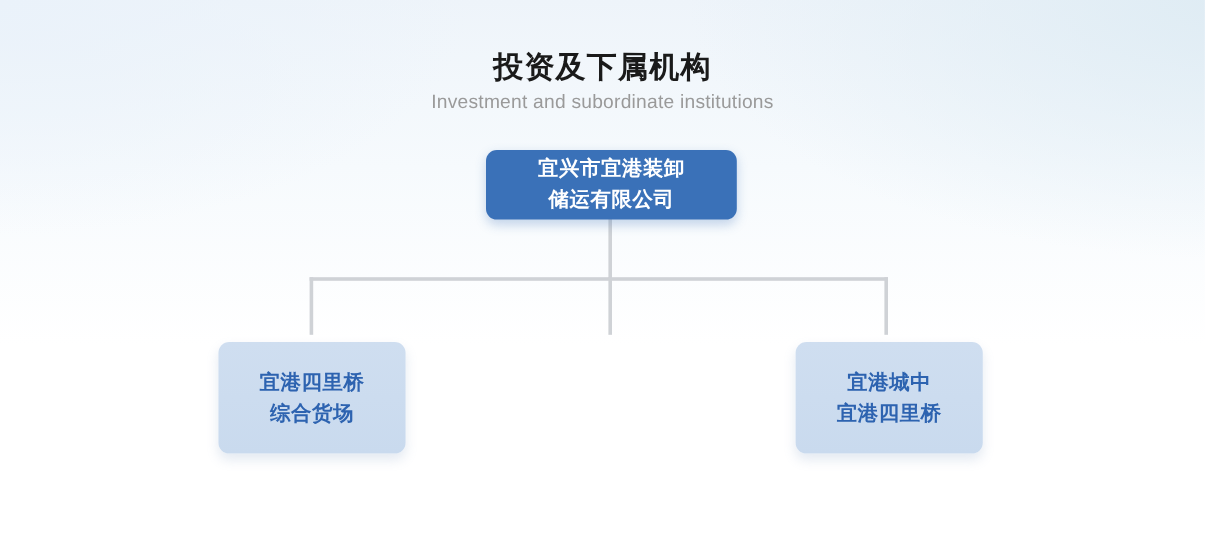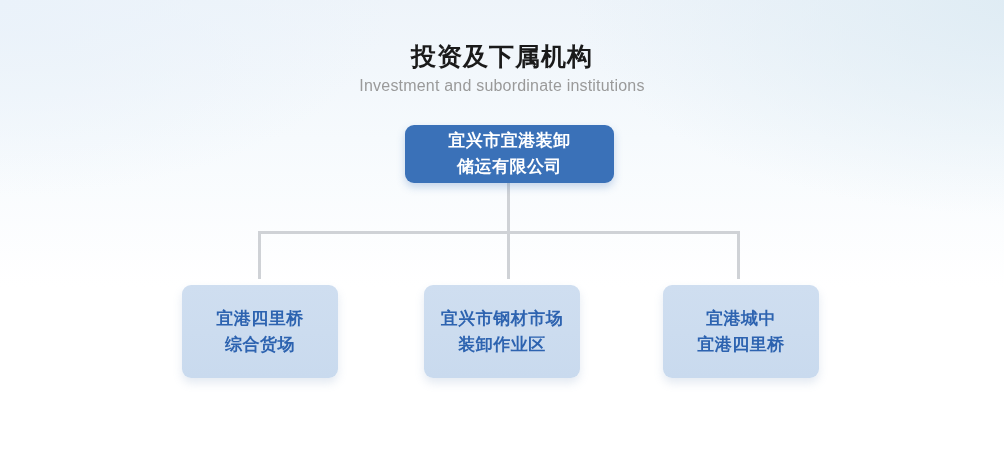--- a/index.html
+++ b/index.html
@@ -133,23 +133,19 @@
   <div class="node node-root">
     <span class="node-text">宜兴市宜港装卸
 储运有限公司</span>
   </div>
 
   <div class="node node-child node-child-1">
     <span class="node-text">宜港四里桥
 综合货场</span>
   </div>
 
-  <div class="node node-child node-child-2">
-    <span class="node-text">宜兴市钢材市场
-装卸作业区</span>
-  </div>
 
   <div class="node node-child node-child-3">
     <span class="node-text">宜港城中
 宜港四里桥</span>
   </div>
 
 </div>
 
 </body></html>

